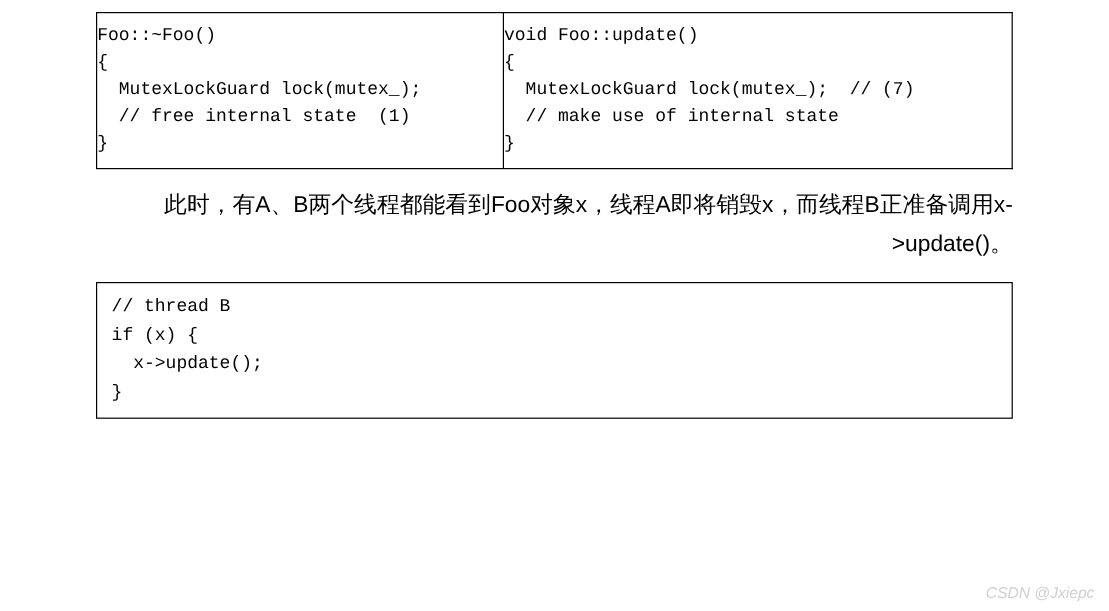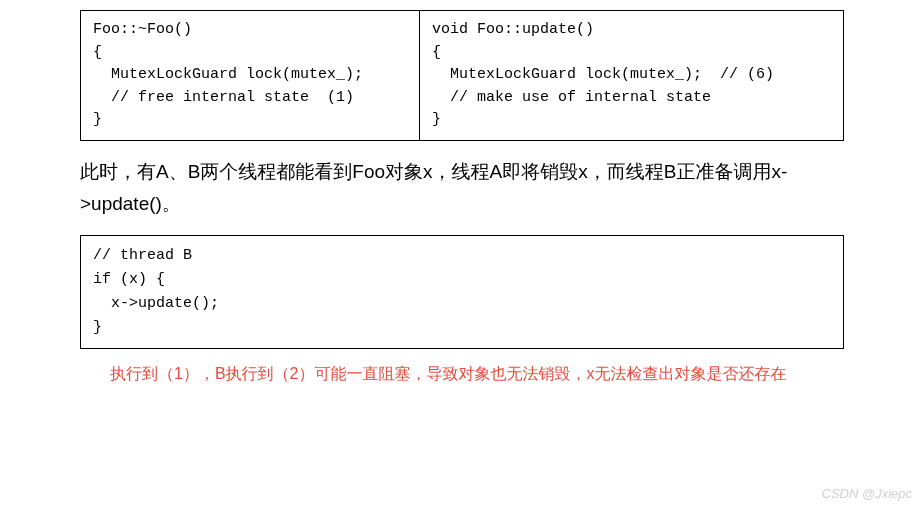--- a/index.html
+++ b/index.html
@@ -18,39 +18,40 @@
     .container {
       padding: 0 80px;
     }
     .code-row {
       display: flex;
       gap: 0;
       margin-bottom: 15px;
     }
     .code-box {
       border: 1px solid #000;
-      padding: 8px 12px;
+      padding: 8px 0;
       font-family: "Courier New", monospace;
       font-size: 15px;
       line-height: 1.5;
       white-space: pre;
       flex: 1;
     }
     .code-box.left {
       flex: 0 0 340px;
     }
     .code-box.right {
       flex: 1;
       border-left: none;
     }
     .para {
       font-size: 19px;
       line-height: 1.7;
       margin: 15px 0 15px 0;
       color: #000;
+      text-align: right;
     }
     .table-block {
       border: 1px solid #000;
       font-family: "Courier New", monospace;
       font-size: 15px;
       line-height: 1.6;
     }
     .table-header {
       padding: 8px 12px;
       border-bottom: 1px solid #000;
@@ -93,33 +94,32 @@
 <div class="container">
 
   <div class="code-row">
     <div class="code-box left">Foo::~Foo()
 {
   MutexLockGuard lock(mutex_);
   // free internal state  (1)
 }</div>
     <div class="code-box right">void Foo::update()
 {
-  MutexLockGuard lock(mutex_);  // (6)
+  MutexLockGuard lock(mutex_);  // (7)
   // make use of internal state
 }</div>
   </div>
 
   <p class="para">此时，有A、B两个线程都能看到Foo对象x，线程A即将销毁x，而线程B正准备调用x-&gt;update()。</p>
 
   <div class="table-block">
     <div class="table-row">
       <div class="table-cell right">// thread B
 if (x) {
   x-&gt;update();
 }</div>
     </div>
   </div>
 
-  <div class="annotation">执行到（1），B执行到（2）可能一直阻塞，导致对象也无法销毁，x无法检查出对象是否还存在</div>
 
 </div>
 
 <div class="watermark">CSDN @Jxiepc</div>
 
 </body></html>

